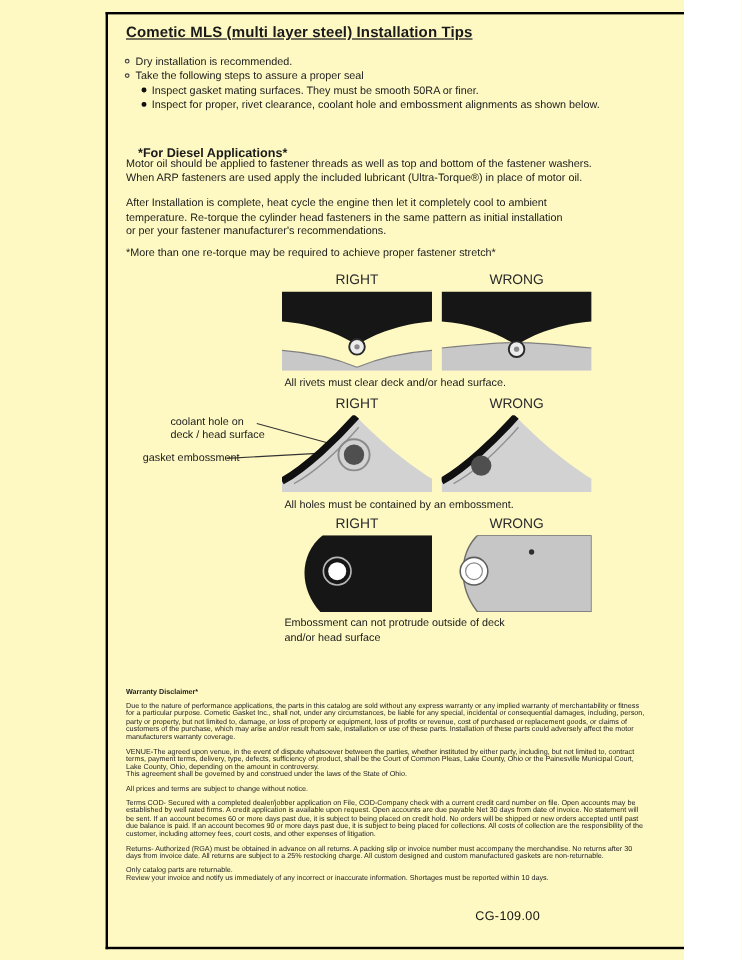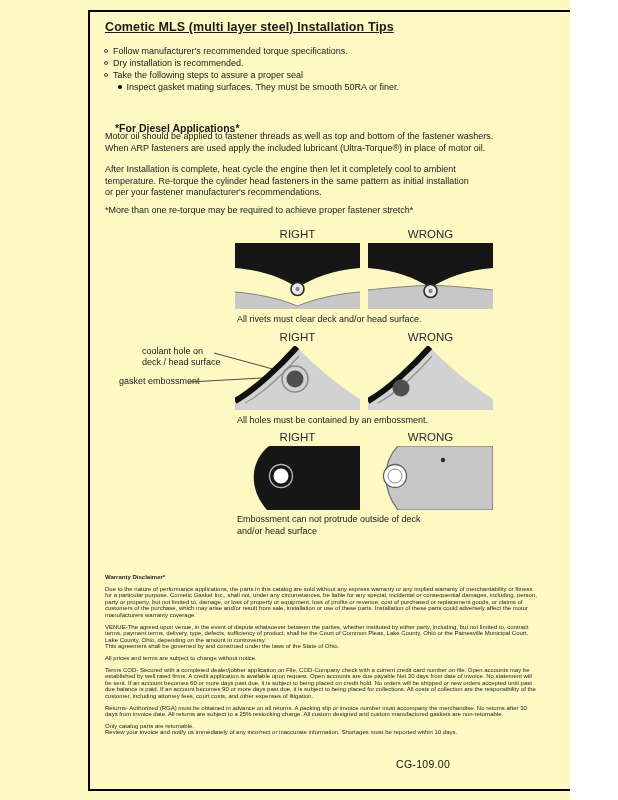--- a/index.html
+++ b/index.html
@@ -37,34 +37,34 @@
 <body>
 
 <div class="page">
   <div class="frame"></div>
 
   <h1 class="title">Cometic MLS (multi layer steel) Installation Tips</h1>
 
   <div class="tips">
     <div class="tip">
       <span class="b-open"></span>
-      <span>Follow manufacturer's recommended torque specifications.</span>
-    </div>
-    <div class="tip">
-      <span class="b-open"></span>
       <span>Dry installation is recommended.</span>
     </div>
     <div class="tip">
       <span class="b-open"></span>
       <span>Take the following steps to assure a proper seal</span>
     </div>
     <div class="subtips">
       <div class="tip">
         <span class="b-fill"></span>
         <span>Inspect gasket mating surfaces.  They must be smooth 50RA or finer.</span>
+      </div>
+      <div class="tip">
+        <span class="b-fill"></span>
+        <span>Inspect for proper, rivet clearance, coolant hole and embossment alignments as shown below.</span>
       </div>
     </div>
   </div>
 
   <h2 class="diesel-h">*For Diesel Applications*</h2>
   <p class="para p1">Motor oil should be applied to fastener threads as well as top and bottom of the fastener washers.
 When ARP fasteners are used apply the included lubricant (Ultra-Torque®) in place of motor oil.</p>
   <p class="para note">*More than one re-torque may be required to achieve proper fastener stretch*</p>
   <p class="para p2">After Installation is complete, heat cycle the engine then let it completely cool to ambient
 temperature. Re-torque the cylinder head fasteners in the same pattern as initial installation

